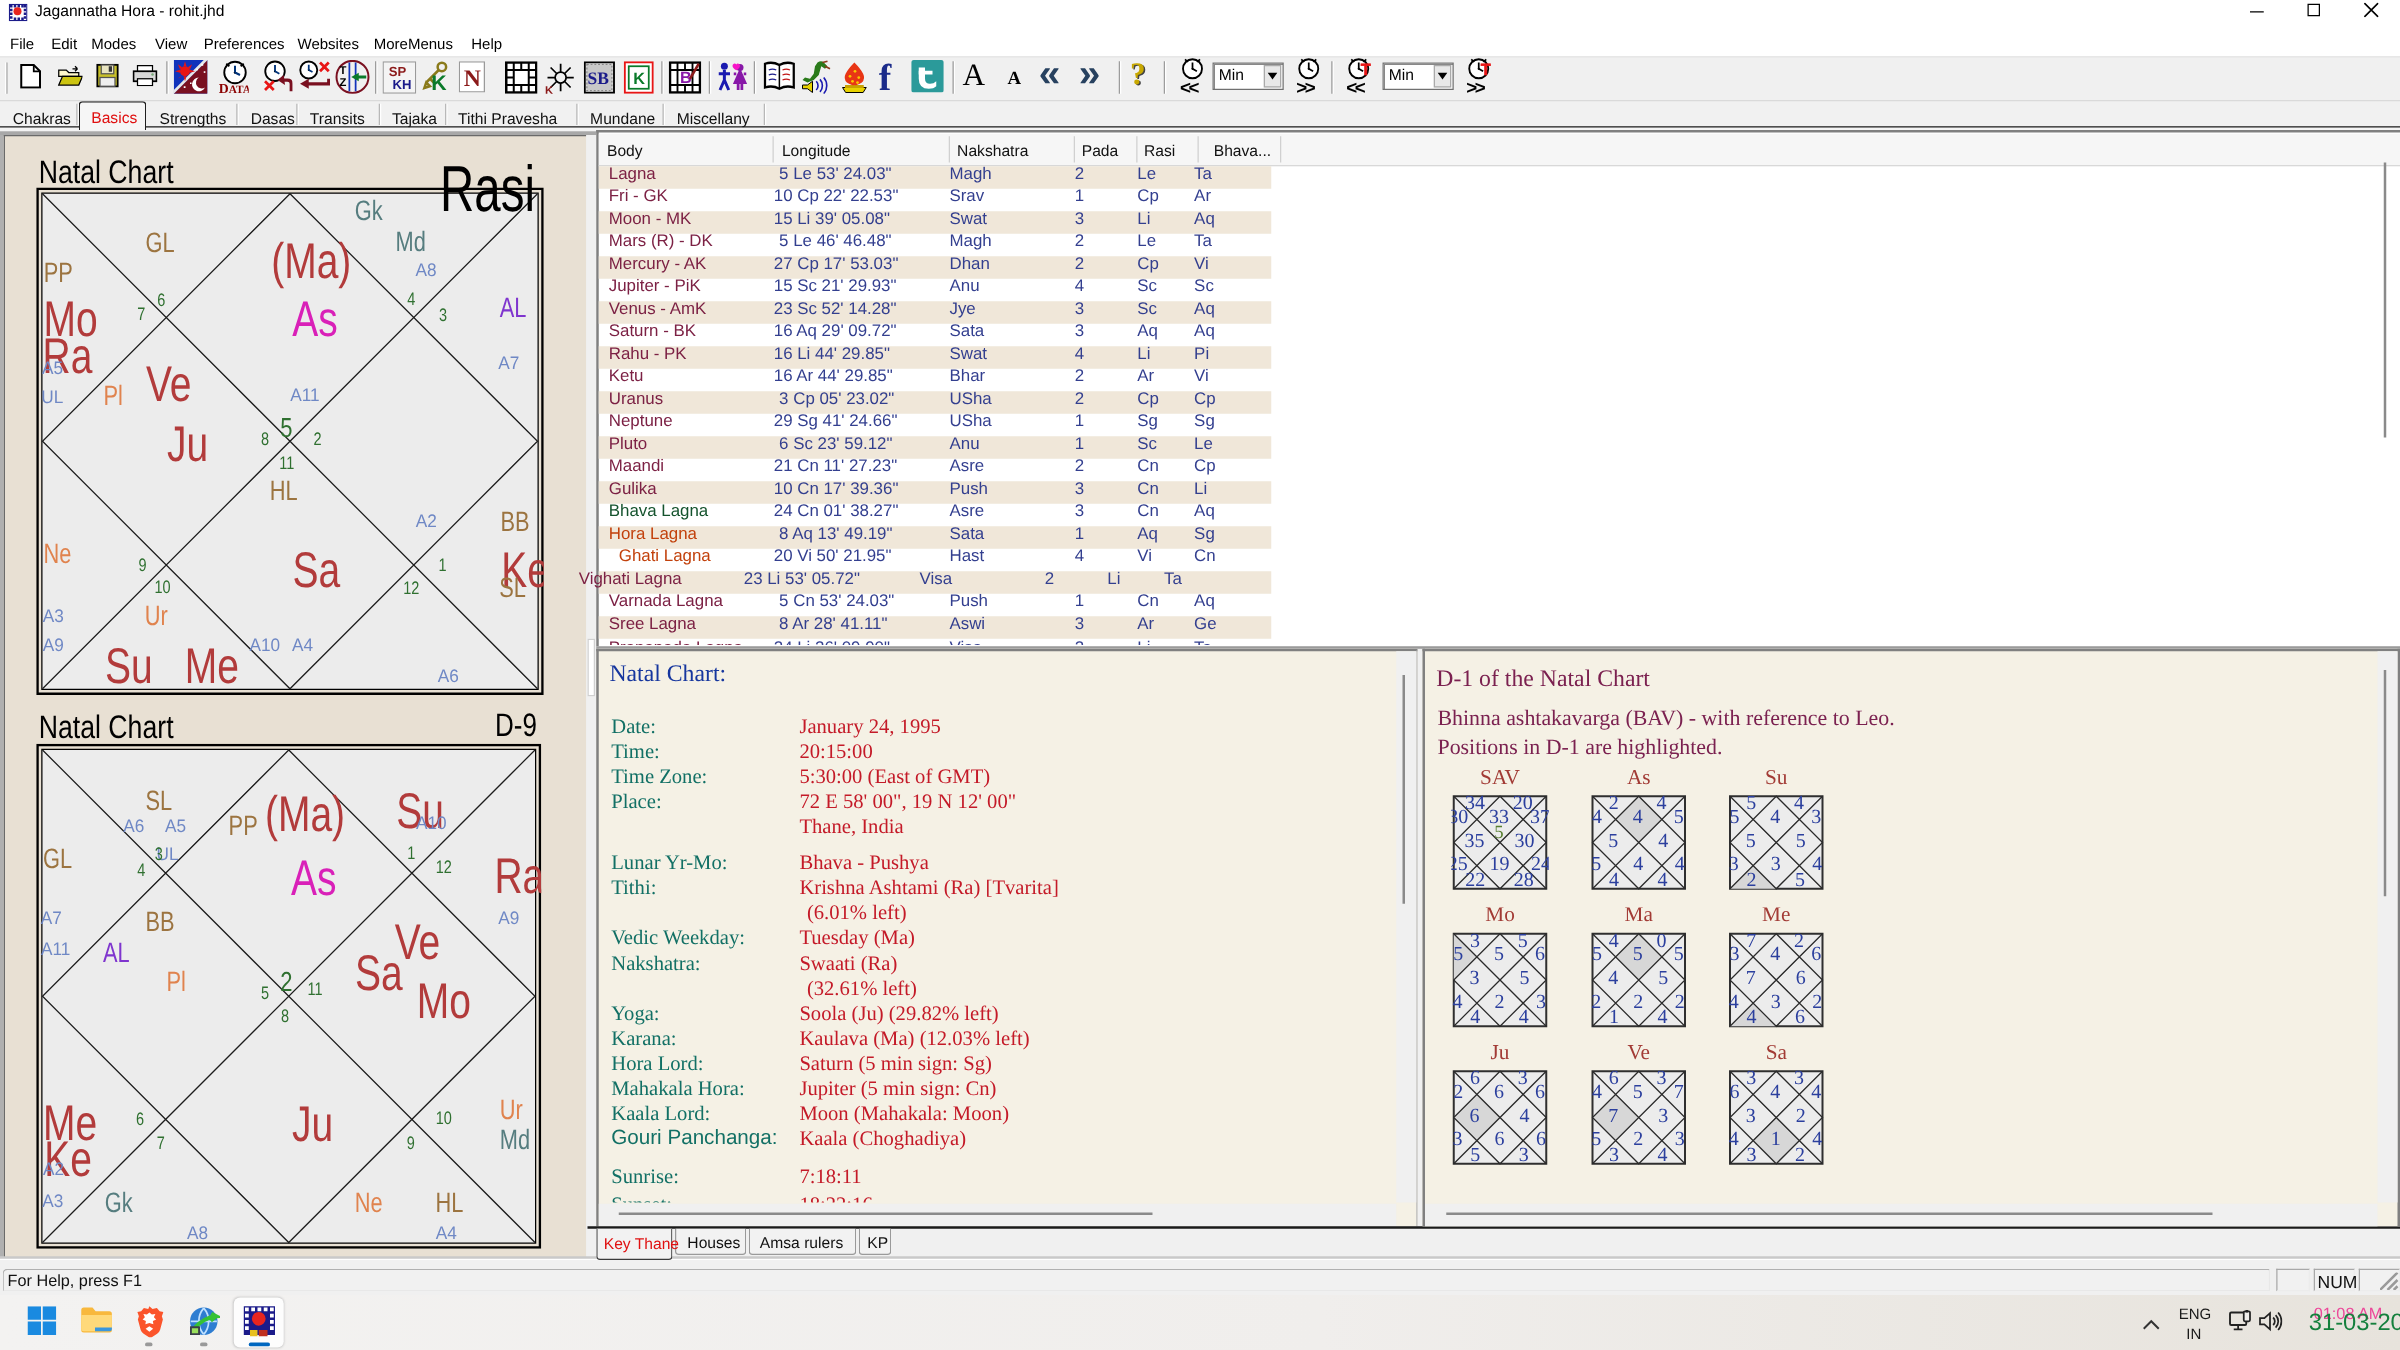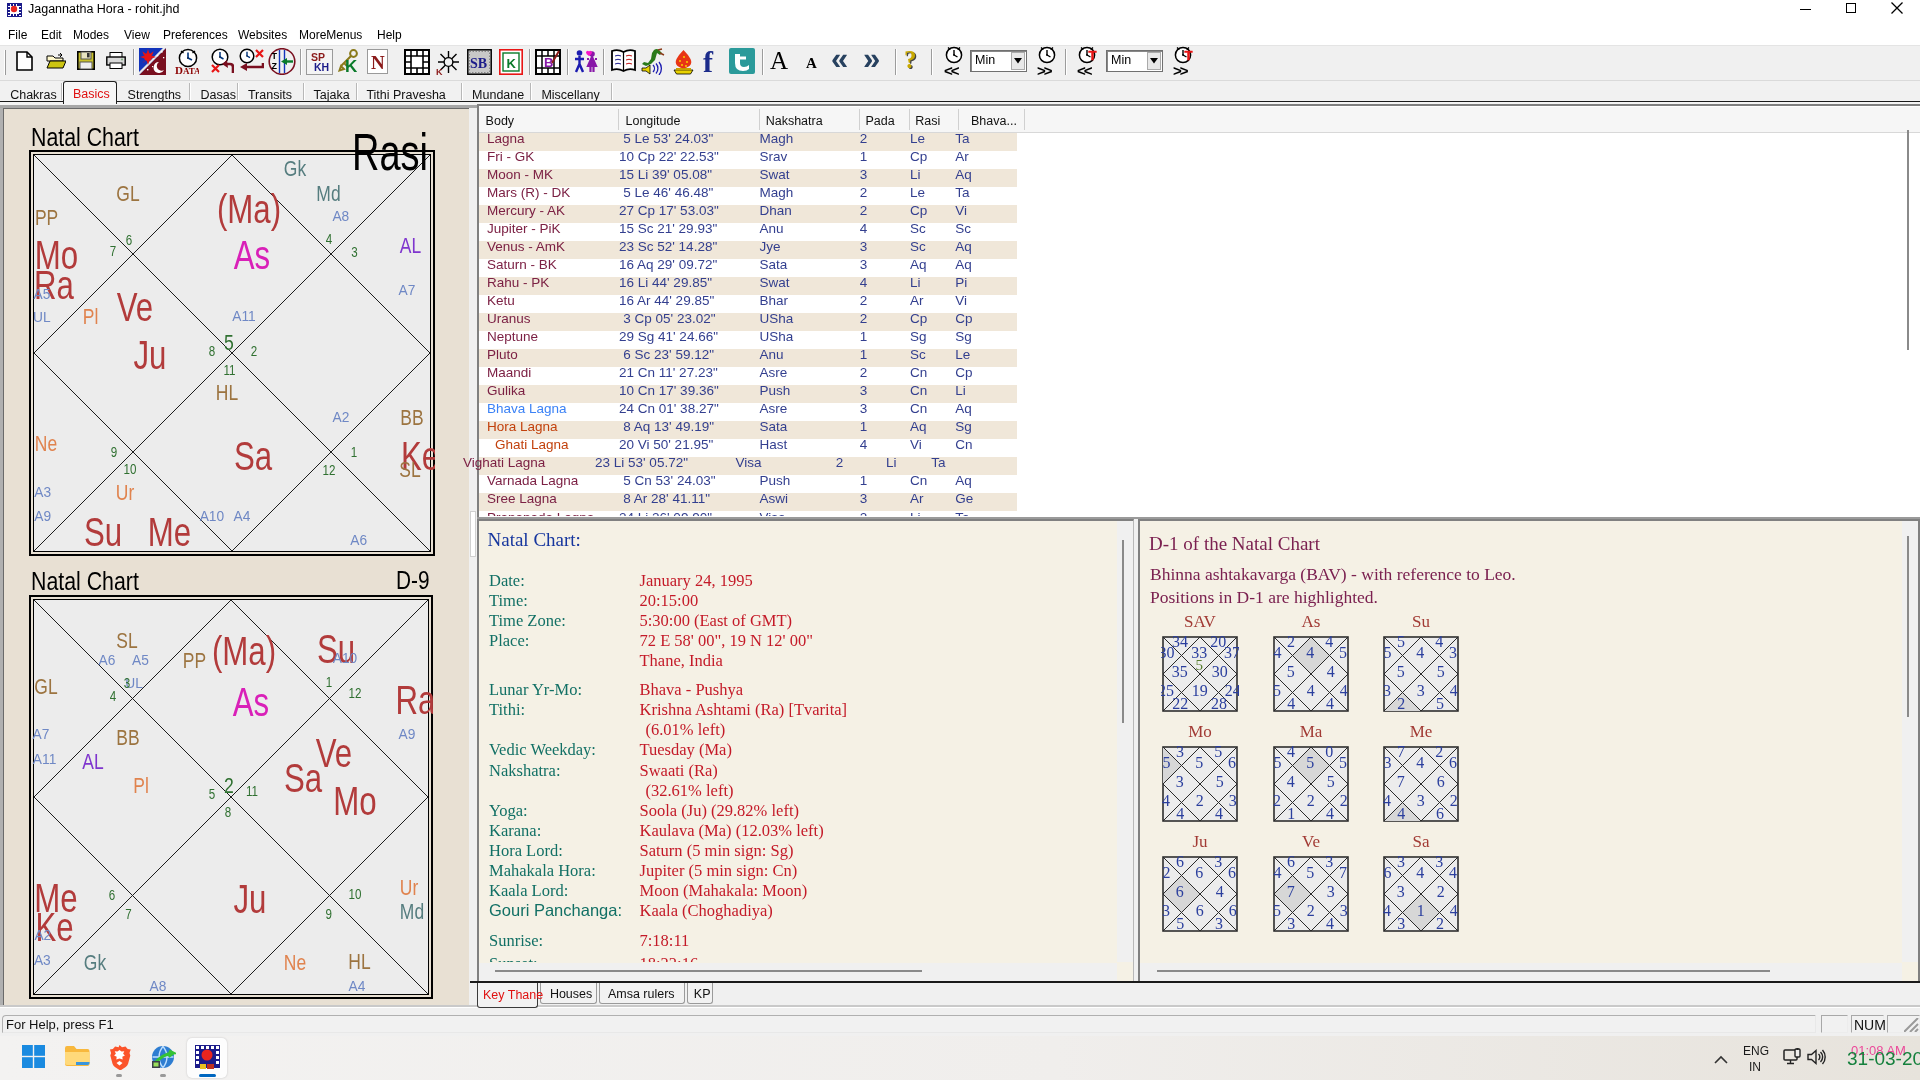--- a/index.html
+++ b/index.html
@@ -522,21 +522,21 @@
 <div class="abs" style="left:479px;top:384.5px;width:537.5px;height:18.0px;background:#f0e7d9"></div>
 <div class="abs" style="left:479px;top:384.5px;width:529px;overflow:hidden;height:18.0px;font-size:13.5px">
 <span class="abs" style="left:8px;top:-1.2px;color:#7c2144">Gulika</span>
 <span class="abs" style="left:140px;top:-1.2px;color:#333f8f">10 Cn 17' 39.36"</span>
 <span class="abs" style="left:280.6px;top:-1.2px;color:#333f8f">Push</span>
 <span class="abs" style="left:380.8px;top:-1.2px;color:#333f8f">3</span>
 <span class="abs" style="left:430.9px;top:-1.2px;color:#333f8f">Cn</span>
 <span class="abs" style="left:476.3px;top:-1.2px;color:#333f8f">Li</span>
   </div>
 <div class="abs" style="left:479px;top:402.5px;width:529px;overflow:hidden;height:18.0px;font-size:13.5px">
-<span class="abs" style="left:8px;top:-1.2px;color:#3b82f6">Bhava Lagna</span>
+<span class="abs" style="left:8px;top:-1.2px;color:#14532d">Bhava Lagna</span>
 <span class="abs" style="left:140px;top:-1.2px;color:#333f8f">24 Cn 01' 38.27"</span>
 <span class="abs" style="left:280.6px;top:-1.2px;color:#333f8f">Asre</span>
 <span class="abs" style="left:380.8px;top:-1.2px;color:#333f8f">3</span>
 <span class="abs" style="left:430.9px;top:-1.2px;color:#333f8f">Cn</span>
 <span class="abs" style="left:476.3px;top:-1.2px;color:#333f8f">Aq</span>
   </div>
 <div class="abs" style="left:479px;top:420.5px;width:537.5px;height:18.0px;background:#f0e7d9"></div>
 <div class="abs" style="left:479px;top:420.5px;width:529px;overflow:hidden;height:18.0px;font-size:13.5px">
 <span class="abs" style="left:8px;top:-1.2px;color:#c2410c">Hora Lagna</span>
 <span class="abs" style="left:144.29999999999995px;top:-1.2px;color:#333f8f">8 Aq 13' 49.19"</span>

